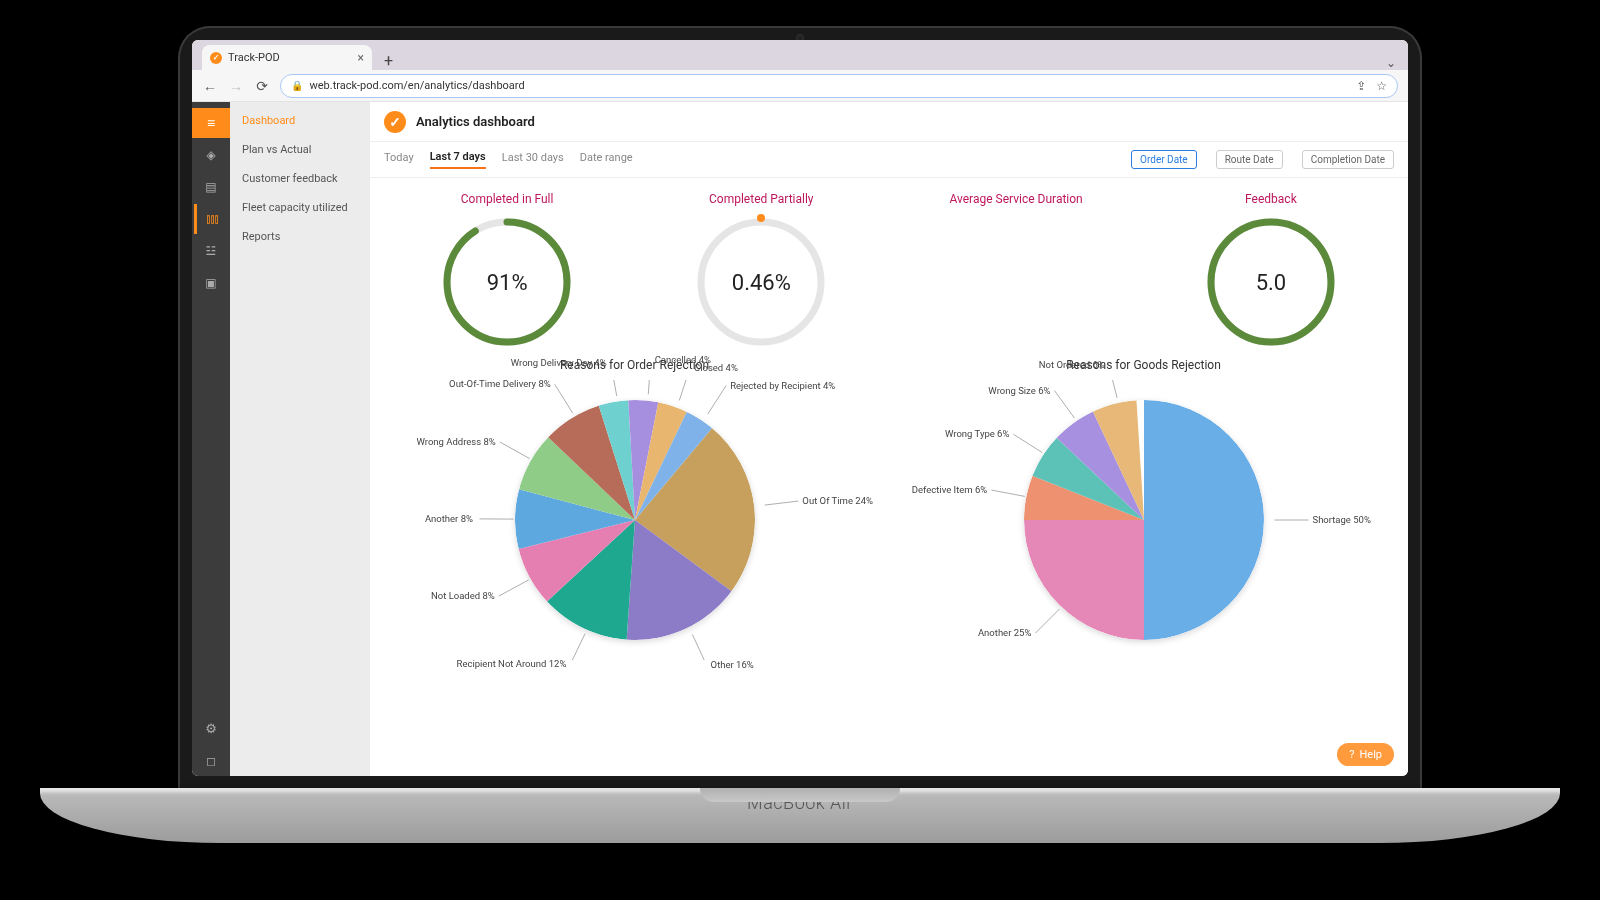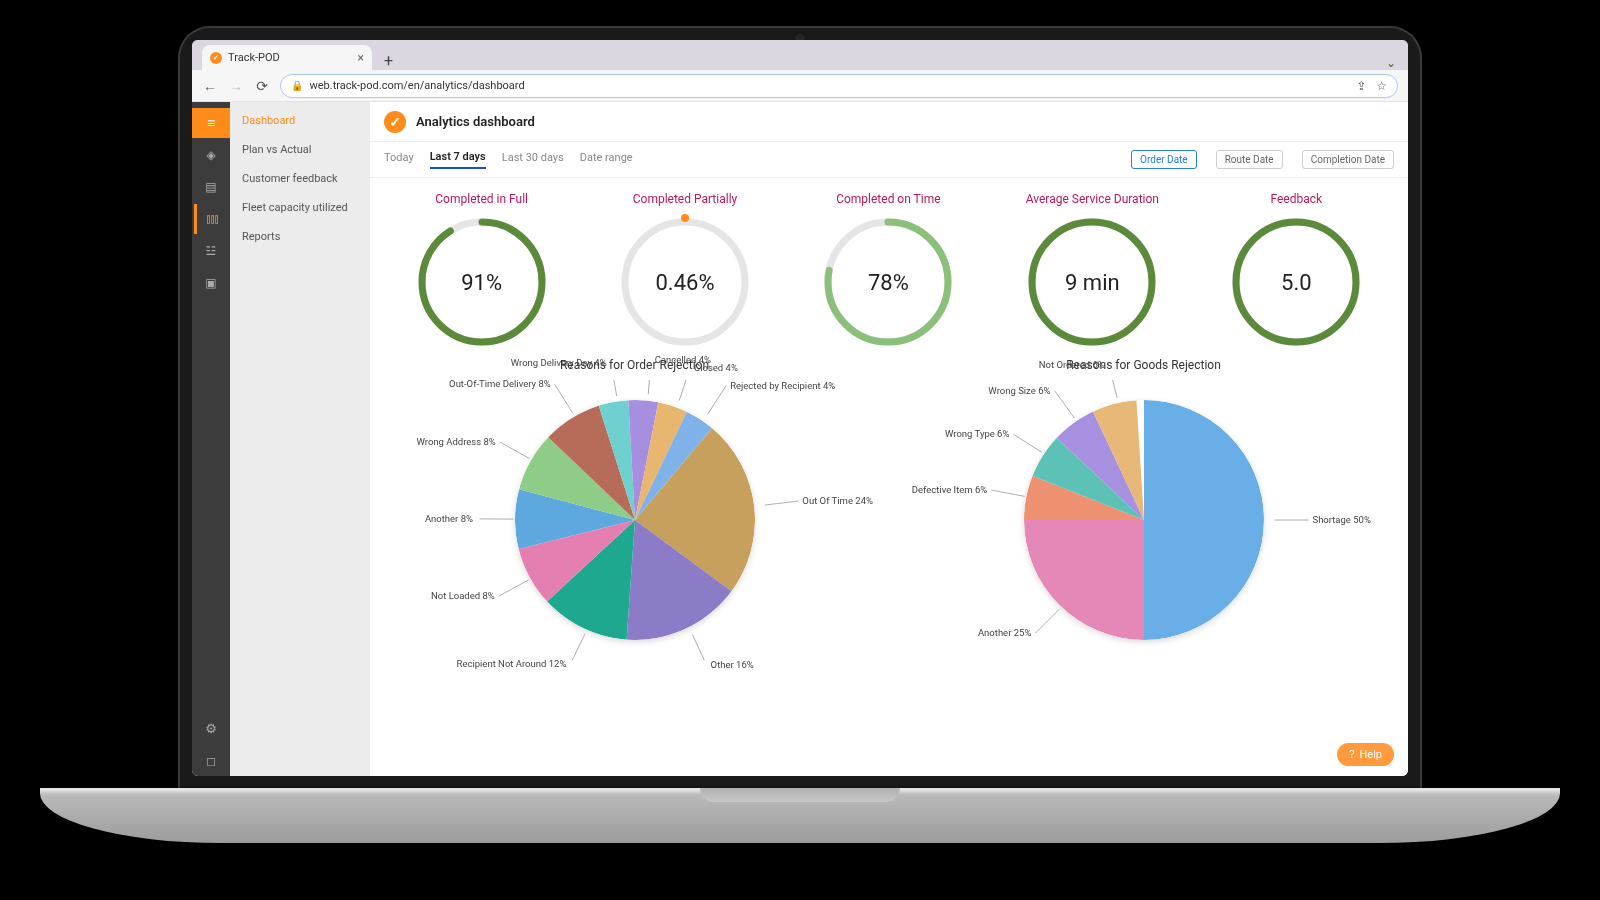--- a/index.html
+++ b/index.html
@@ -180,21 +180,21 @@
 
   .controls {
     display: flex;
     align-items: center;
     padding: 8px 14px;
     gap: 16px;
     border-bottom: 1px solid #eee;
     font-size: 11px;
   }
   .range-tab { color: #888; cursor: pointer; padding-bottom: 4px; }
-  .range-tab.active { color: #222; font-weight: 600; border-bottom: 2px solid #1d4ed8; }
+  .range-tab.active { color: #222; font-weight: 600; border-bottom: 2px solid #f97316; }
   .controls-right { margin-left: auto; display: flex; gap: 19px; }
   .pill {
     border: 1px solid #ccc;
     padding: 3px 8px;
     border-radius: 3px;
     font-size: 10px;
     color: #666;
     cursor: pointer;
   }
   .pill.active { color: #2a7de1; border-color: #2a7de1; }
@@ -353,40 +353,21 @@
       <div class="gauge-ring">
         <svg width="132" height="132">
           <circle cx="66" cy="66" r="60" fill="none" stroke="#e5e5e5" stroke-width="7"></circle>
 
         </svg>
         <div class="gauge-dot"></div>
         <div class="gauge-val">0.46%</div>
       </div>
             </div>
             <div class="gauge">
-      <div class="gauge-title">Completed on Time</div>
-      <div class="gauge-ring">
-        <svg width="132" height="132">
-          <circle cx="66" cy="66" r="60" fill="none" stroke="#e5e5e5" stroke-width="7"></circle>
-          <circle cx="66" cy="66" r="60" fill="none" stroke="#8bc07a" stroke-width="7" stroke-dasharray="294.0530723760046 82.93804605477055" stroke-linecap="round" transform="rotate(-90 66 66)"></circle>
-        </svg>
-        
-        <div class="gauge-val">78%</div>
-      </div>
-            </div>
-            <div class="gauge">
       <div class="gauge-title">Average Service Duration</div>
-      <div class="gauge-ring">
-        <svg width="132" height="132">
-          <circle cx="66" cy="66" r="60" fill="none" stroke="#e5e5e5" stroke-width="7"></circle>
-          <circle cx="66" cy="66" r="60" fill="none" stroke="#5a8a3a" stroke-width="7" stroke-dasharray="376.99111843077515 0" stroke-linecap="round" transform="rotate(-90 66 66)"></circle>
-        </svg>
-        
-        <div class="gauge-val">9 min</div>
-      </div>
             </div>
             <div class="gauge">
       <div class="gauge-title">Feedback</div>
       <div class="gauge-ring">
         <svg width="132" height="132">
           <circle cx="66" cy="66" r="60" fill="none" stroke="#e5e5e5" stroke-width="7"></circle>
           <circle cx="66" cy="66" r="60" fill="none" stroke="#5a8a3a" stroke-width="7" stroke-dasharray="376.99111843077515 0" stroke-linecap="round" transform="rotate(-90 66 66)"></circle>
         </svg>
         
         <div class="gauge-val">5.0</div>
@@ -500,14 +481,15 @@
           <span>?</span>
           <span>Help</span>
         </div>
       </div>
 
     </div>
   </div>
 </div>
 
 <div class="laptop-base">
+  <div class="brand">MacBook Air</div>
   <div class="notch"></div>
 </div>
 
 </body></html>

